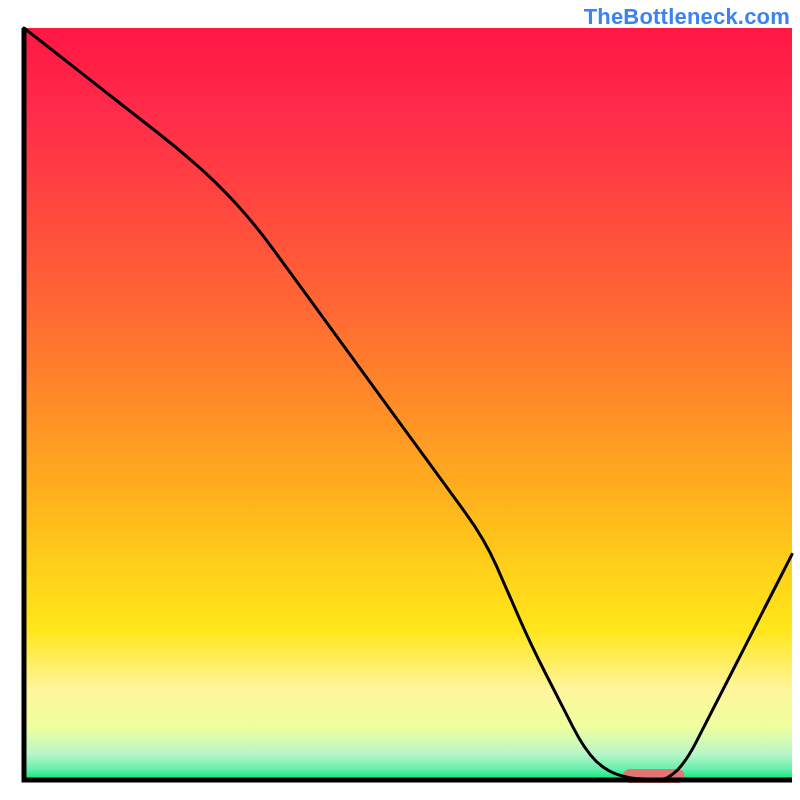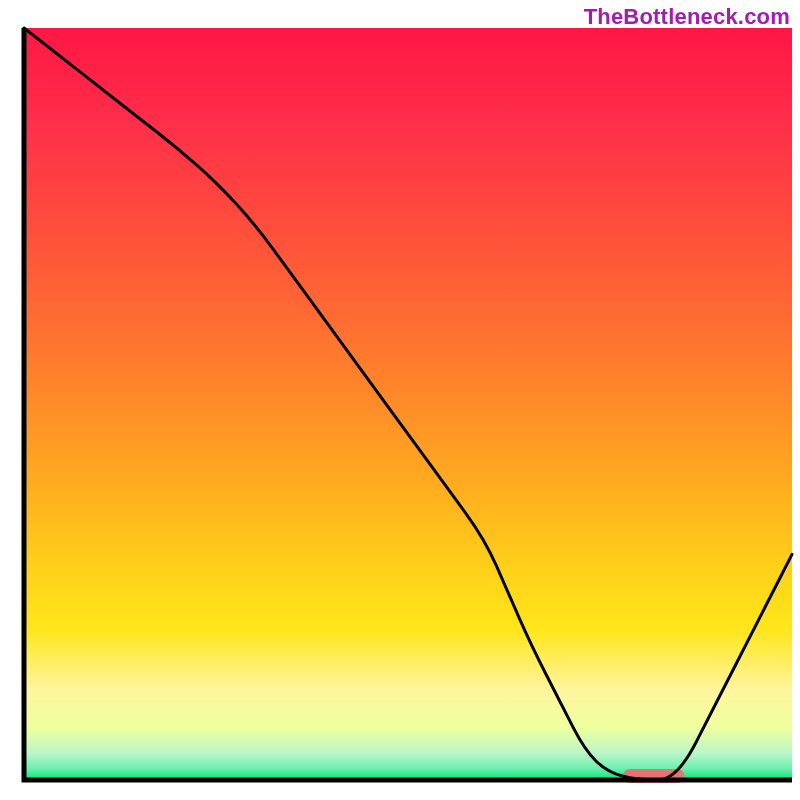--- a/index.html
+++ b/index.html
@@ -14,21 +14,21 @@
     position: relative;
     width: 800px;
     height: 800px;
   }
   .watermark {
     position: absolute;
     top: 4px;
     right: 10px;
     font-size: 22px;
     font-weight: bold;
-    color: #a21caf;
+    color: #3b82f6;
     letter-spacing: 0.2px;
   }
   svg {
     display: block;
   }
 </style>
 </head>
 <body>
 <div class="container">
 

